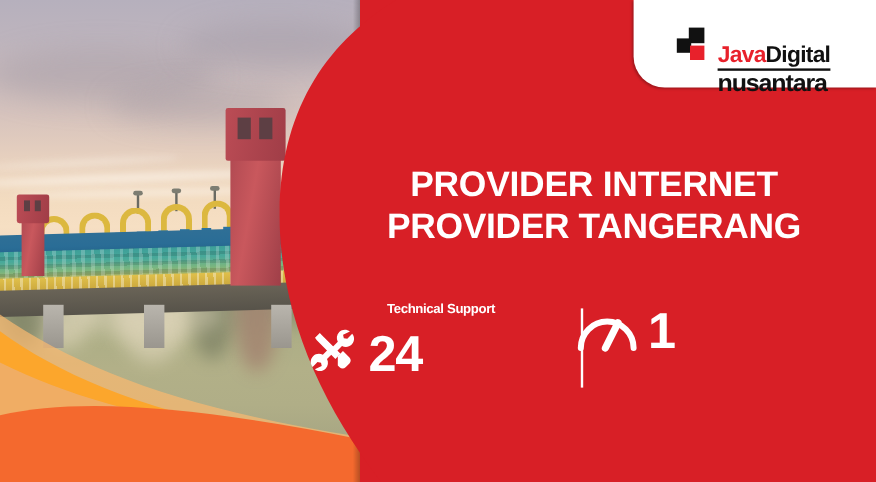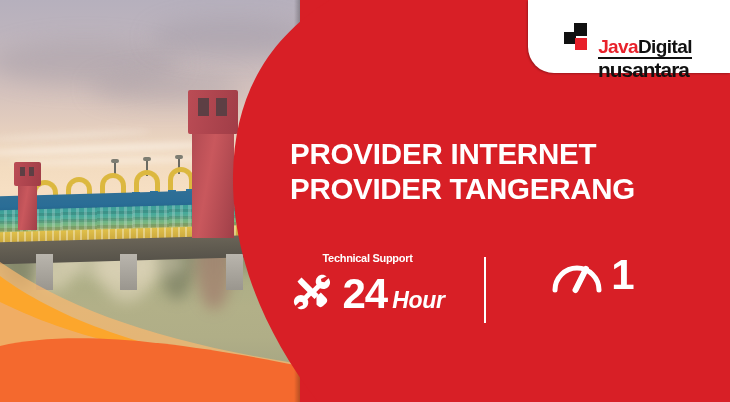--- a/index.html
+++ b/index.html
@@ -189,38 +189,38 @@
   .logo-digital { color:#111111; }
   .logo-line2 {
     font-size:20px; font-weight:bold; color:#111111;
     letter-spacing:-.9px; margin-top:1px; white-space:nowrap;
     transform:scaleX(1.04); transform-origin:left center;
   }
 
   
   .headline {
     position:absolute; left:290px; top:137px; width:410px;
-    text-align:left; color:#ffffff;
+    text-align:center; color:#ffffff;
     font-weight:bold; font-size:29.5px; line-height:1.18;
     letter-spacing:-.2px;
   }
   .headline .l2 { letter-spacing:-.3px; }
 
   
   .features {
     position:absolute; left:255px; top:252px; width:450px;
     display:flex; align-items:flex-start; color:#ffffff;
   }
   .feat { flex:1; text-align:center; }
   .feat-title {
     font-size:11px; font-weight:bold; letter-spacing:-.3px;
     margin-bottom:6px; white-space:nowrap;
   }
   .feat-row {
-    display:flex; align-items:center; justify-content:center; gap:8px;
+    display:flex; align-items:center; gap:8px;
   }
   .feat-icon { flex:0 0 auto; display:block; }
   .feat-val {
     display:flex; align-items:baseline; gap:5px;
   }
   .big-num {
     font-size:42px; font-weight:bold; line-height:1; letter-spacing:-1px;
   }
   .unit {
     font-size:23px; font-weight:bold; font-style:italic; line-height:1;
@@ -368,21 +368,20 @@
               <path d="M26.5,26.8 L30.8,22.5 L36.2,27.9 C37.6,29.3 37.6,31.5 36.2,32.9 L33.0,36.1 C31.6,37.5 29.4,37.5 28.0,36.1 L26.5,34.6 Z"></path>
 
               <path d="M36.6,6.3 C34.0,4.1 30.2,4.2 27.7,6.7 C25.5,8.9 25.1,12.2 26.5,14.8 L21.5,19.8 L25.0,23.3 L30.0,18.3 C32.6,19.7 35.9,19.3 38.1,17.1 C40.6,14.6 40.7,10.8 38.5,8.2 L34.4,12.3 L31.5,11.8 L30.9,8.9 Z"></path>
 
               <path d="M7.4,37.7 C10.0,39.9 13.8,39.8 16.3,37.3 C18.5,35.1 18.9,31.8 17.5,29.2 L22.5,24.2 L19.0,20.7 L14.0,25.7 C11.4,24.3 8.1,24.7 5.9,26.9 C3.4,29.4 3.3,33.2 5.5,35.8 L9.6,31.7 L12.5,32.2 L13.1,35.1 Z"></path>
             </g>
           </svg>
         </span>
         <span class="feat-val">
           <span class="big-num">24</span>
-          <span class="unit">Hour</span>
         </span>
       </div>
     </div>
 
     <div class="feat">
       <div class="feat-row">
         <span class="feat-icon">
           <svg width="52" height="42" viewBox="0 0 52 42">
             <path d="M4,38 A22,22 0 0,1 48,38" fill="none" stroke="#ffffff" stroke-width="5" stroke-linecap="round"></path>
             <path d="M24.5,38 L35,17" fill="none" stroke="#ffffff" stroke-width="6" stroke-linecap="round"></path>

